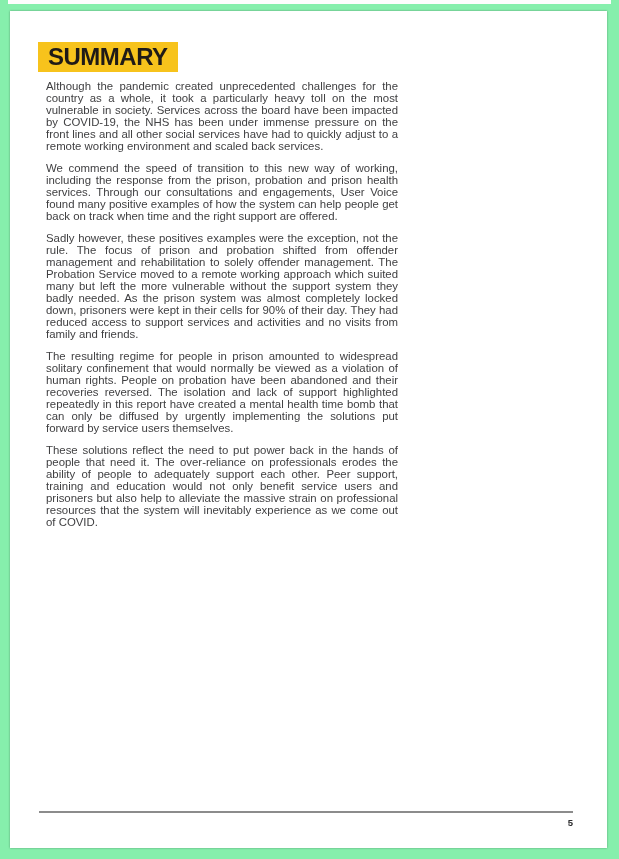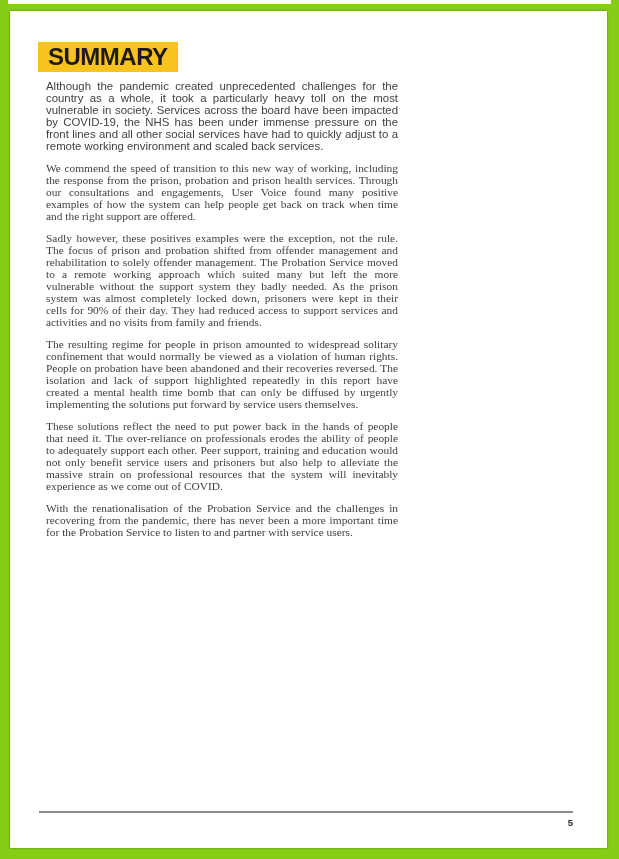--- a/index.html
+++ b/index.html
@@ -8,21 +8,21 @@
     width: 619px;
     height: 859px;
     overflow: hidden;
     background: #54565B;
     font-family: "Liberation Sans", sans-serif;
   }
   .viewer {
     position: relative;
     width: 619px;
     height: 859px;
-    background: #84cc16;
+    background: #86efac;
   }
   
   .prev-page-edge {
     position: absolute;
     left: 8px;
     top: 0;
     width: 603px;
     height: 4px;
     background: #fdfdfd;
   }
@@ -60,21 +60,20 @@
     color: #404042;
     font-size: 11.4px;
     line-height: 12px;
     text-align: justify;
   }
   .body-text p {
     margin: 0;
   }
   .body-text p + p {
     margin-top: 10px;
-    font-family: Liberation Serif, serif;
   }
   .footer-rule {
     position: absolute;
     left: 29px;
     top: 800px;
     width: 534px;
     height: 2px;
     background: #8C8C8C;
   }
   .page-number {
@@ -100,21 +99,20 @@
     <div class="heading-highlight">
       <h1>SUMMARY</h1>
     </div>
 
     <div class="body-text">
       <p>Although the pandemic created unprecedented challenges for the country as a whole, it took a particularly heavy toll on the most vulnerable in society. Services across the board have been impacted by COVID-19, the NHS has been under immense pressure on the front lines and all other social services have had to quickly adjust to a remote working environment and scaled back services.</p>
       <p>We commend the speed of transition to this new way of working, including the response from the prison, probation and prison health services. Through our consultations and engagements, User Voice found many positive examples of how the system can help people get back on track when time and the right support are offered.</p>
       <p>Sadly however, these positives examples were the exception, not the rule. The focus of prison and probation shifted from offender management and rehabilitation to solely offender management. The Probation Service moved to a remote working approach which suited many but left the more vulnerable without the support system they badly needed. As the prison system was almost completely locked down, prisoners were kept in their cells for 90% of their day. They had reduced access to support services and activities and no visits from family and friends.</p>
       <p>The resulting regime for people in prison amounted to widespread solitary confinement that would normally be viewed as a violation of human rights. People on probation have been abandoned and their recoveries reversed. The isolation and lack of support highlighted repeatedly in this report have created a mental health time bomb that can only be diffused by urgently implementing the solutions put forward by service users themselves.</p>
       <p>These solutions reflect the need to put power back in the hands of people that need it. The over-reliance on professionals erodes the ability of people to adequately support each other. Peer support, training and education would not only benefit service users and prisoners but also help to alleviate the massive strain on professional resources that the system will inevitably experience as we come out of COVID.</p>
-      <p>With the renationalisation of the Probation Service and the challenges in recovering from the pandemic, there has never been a more important time for the Probation Service to listen to and partner with service users.</p>
     </div>
 
     <div class="footer-rule"></div>
 
     <div class="page-number">5</div>
 
   </div>
 
 </div>
 

